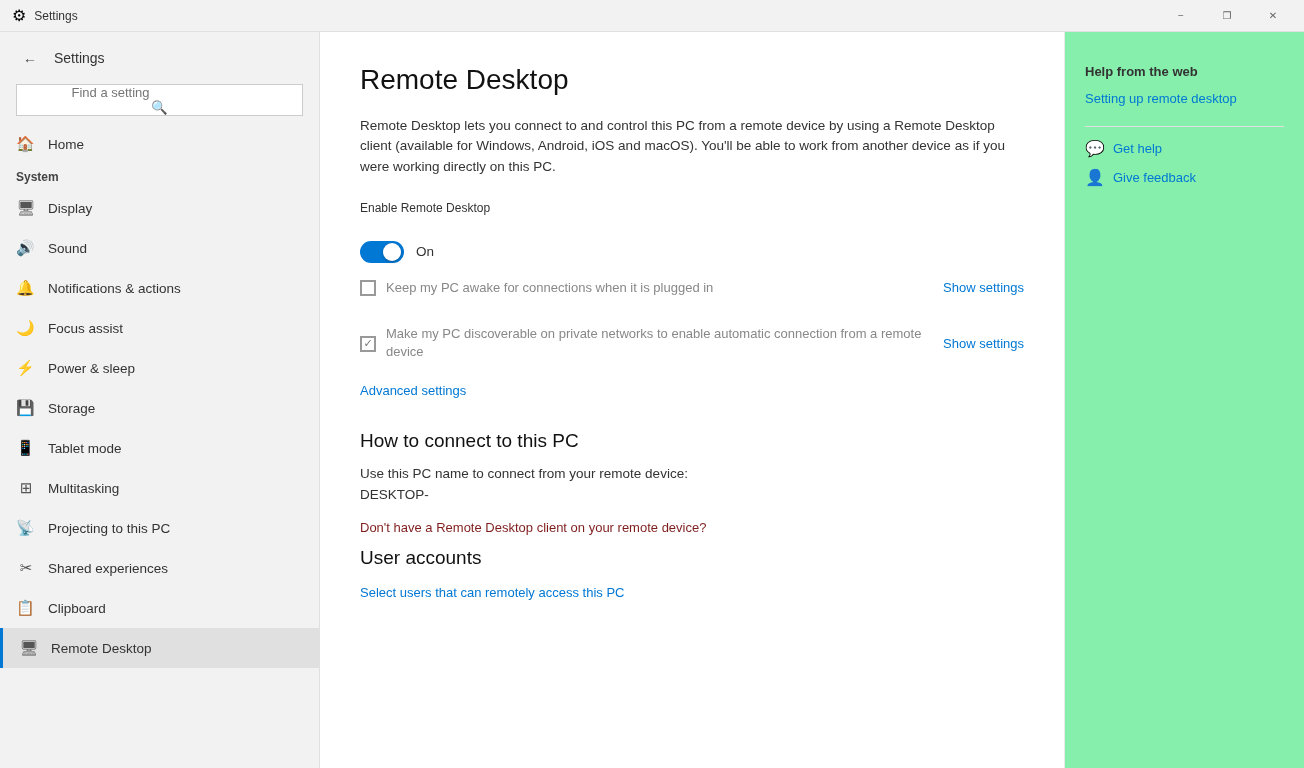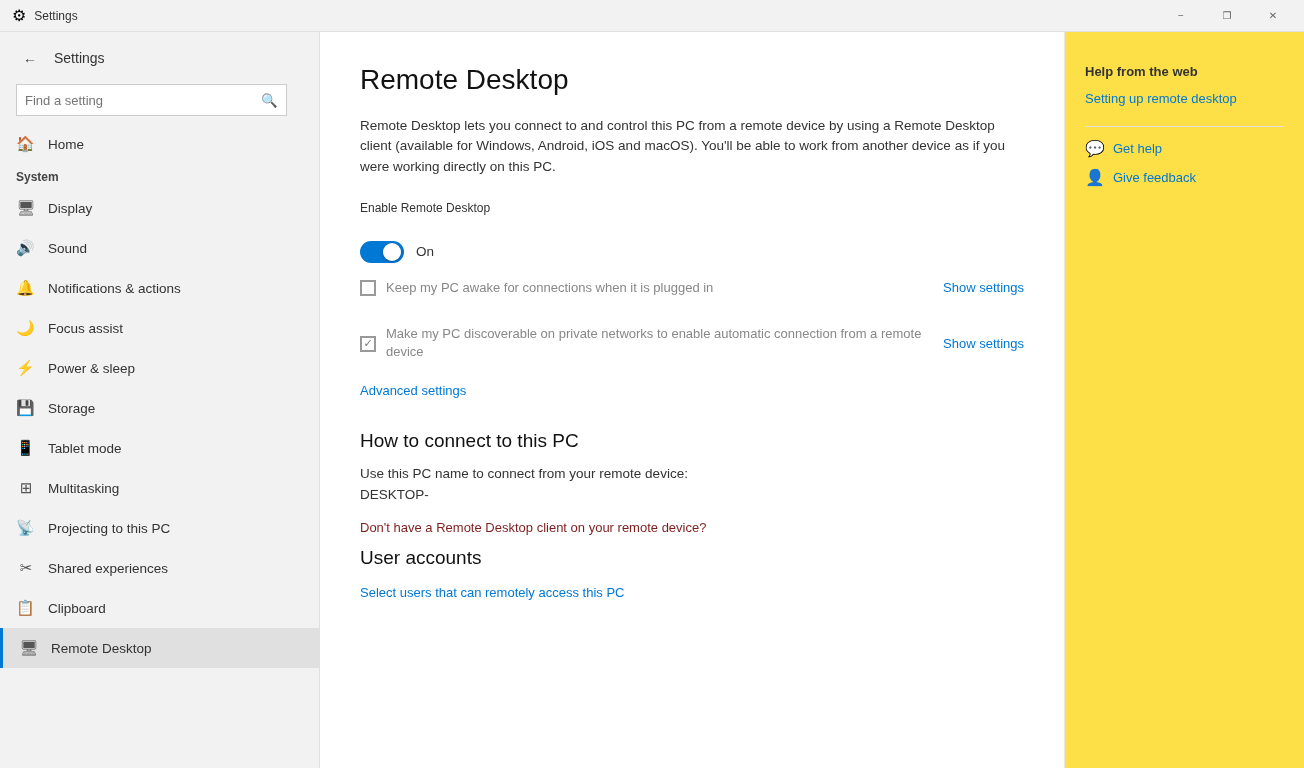--- a/index.html
+++ b/index.html
@@ -32,22 +32,22 @@
     .sidebar-header { padding: 12px 16px 8px 16px; display: flex; align-items: center; gap: 10px; }
     .back-btn {
       width: 28px; height: 28px; border: none; background: transparent;
       cursor: pointer; font-size: 14px; color: #444;
       display: flex; align-items: center; justify-content: center;
       border-radius: 50%;
     }
     .sidebar-title { font-size: 14px; color: #333; }
 
     .search-box {
-      margin: 4px 32px 8px 16px; display: flex; align-items: center;
-      background: white; border: 1px solid #ccc; height: 32px;
+      margin: 4px 16px 8px 16px; display: flex; align-items: center;
+      background: white; border: 1px solid #ccc; height: 32px; flex-direction: column;
     }
     .search-box input {
       flex: 1; border: none; outline: none; padding: 0 8px;
       font-size: 13px; background: transparent; color: #333;
     }
     .search-box .search-icon-btn {
       width: 32px; height: 32px; border: none; background: transparent;
       cursor: pointer; display: flex; align-items: center; justify-content: center;
       color: #666;
     }
@@ -120,21 +120,21 @@
     .pc-name { font-size: 13.5px; color: #333; margin-bottom: 16px; }
 
     .link { color: #7f1d1d; font-size: 13px; cursor: pointer; text-decoration: none; display: inline-block; margin-bottom: 12px; }
 
     .user-accounts-title { font-size: 19px; font-weight: 400; color: #111; margin-bottom: 14px; }
     .user-link { color: #0078d4; font-size: 13px; cursor: pointer; text-decoration: none; }
 
     
     .right-panel {
       width: 240px; min-width: 240px; padding: 32px 20px;
-      background: #fde047; border-left: 1px solid #e8e8e8;
+      background: #86efac; border-left: 1px solid #e8e8e8;
     }
     .help-title { font-size: 13px; font-weight: 600; color: #333; margin-bottom: 12px; }
     .help-link { color: #0078d4; font-size: 13px; cursor: pointer; text-decoration: none; display: block; margin-bottom: 20px; }
     .help-action {
       display: flex; align-items: center; gap: 8px; margin-bottom: 10px; cursor: pointer;
     }
     .help-action-icon { font-size: 16px; color: #555; }
     .help-action-label { color: #0078d4; font-size: 13px; }
 
     

